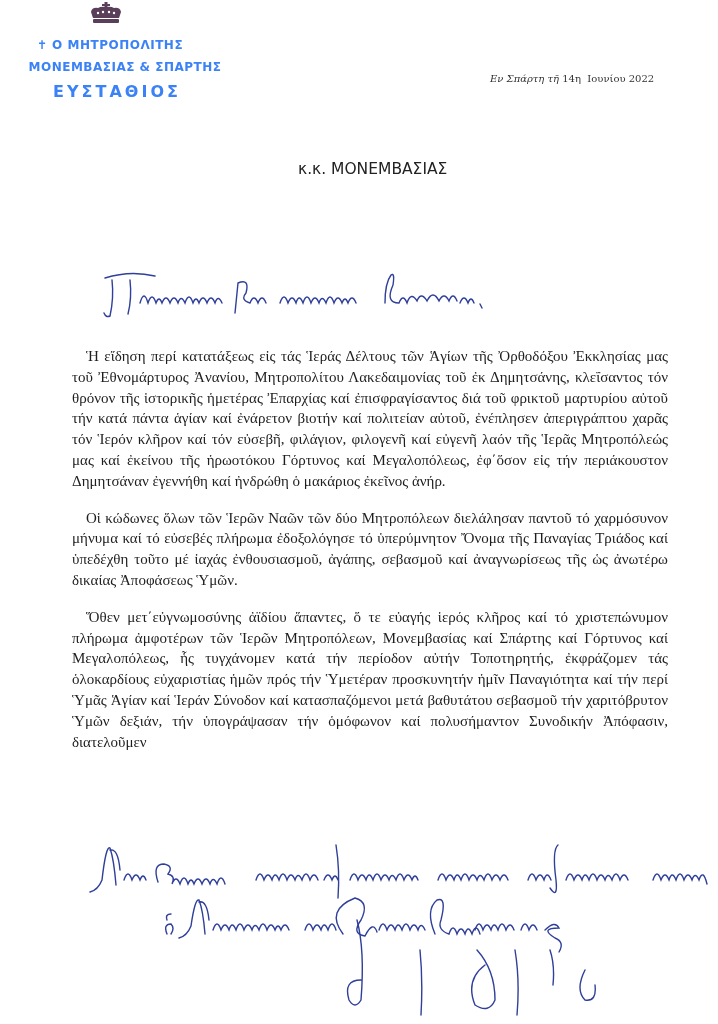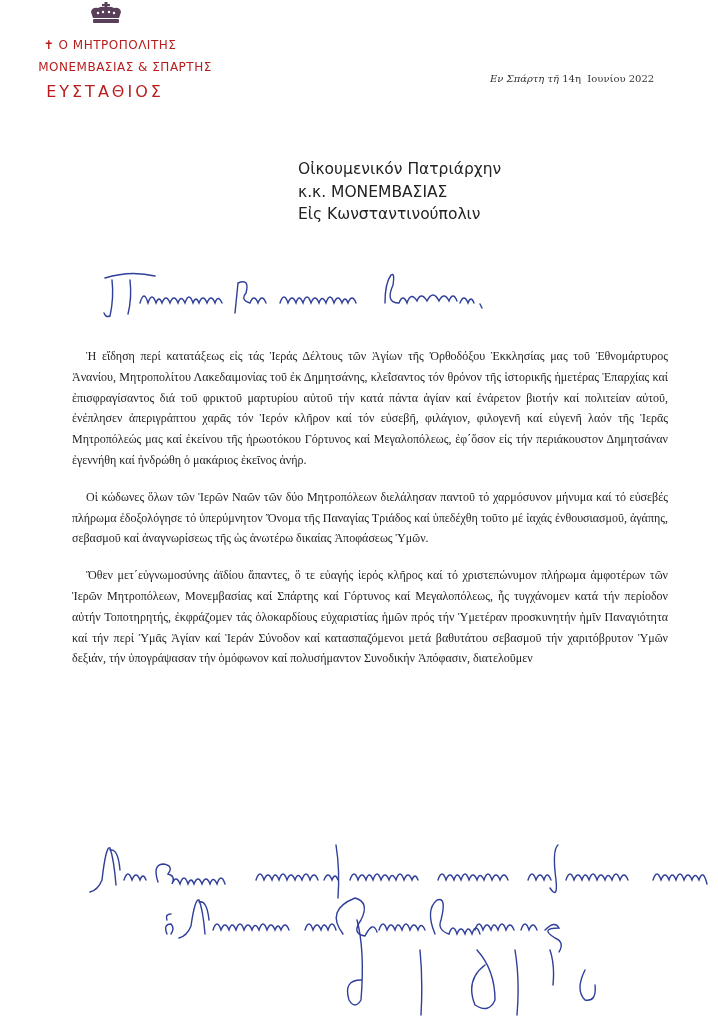--- a/index.html
+++ b/index.html
@@ -2,41 +2,41 @@
 <html><head>
 <meta charset="utf-8">
 <style>
   html, body { margin: 0; padding: 0; }
   body {
     width: 718px; height: 1024px; background: #ffffff; position: relative; overflow: hidden;
     font-family: "DejaVu Serif", serif; color: #1c1c1c;
   }
   .letterhead { position: absolute; left: 0; top: 0; width: 210px; text-align: center; }
   .crown { position: absolute; left: 89px; top: 2px; width: 34px; height: 22px; }
-  .lh-line { position: absolute; left: 0; width: 210px; text-align: center; color: #b91c1c;
-    font-family: "DejaVu Sans", sans-serif; letter-spacing: 0.5px; }
+  .lh-line { position: absolute; left: 0; width: 210px; text-align: center; color: #3b82f6;
+    font-family: "DejaVu Sans", sans-serif; letter-spacing: 0.5px; font-weight: bold; }
   .lh1 { top: 38px; font-size: 12px; left: 5px; }
   .lh2 { top: 60px; font-size: 12px; left: 20px; }
-  .lh3 { top: 82px; font-size: 16px; letter-spacing: 3px; left: 0; }
+  .lh3 { top: 82px; font-size: 16px; letter-spacing: 3px; left: 12px; }
 
   .date { position: absolute; left: 490px; top: 73px; font-size: 10px; font-style: italic; color: #333; }
   .date .upright { font-style: normal; }
 
   .addressee { position: absolute; left: 298px; top: 158px; font-family: "DejaVu Sans", sans-serif;
     font-size: 15.5px; line-height: 22.5px; color: #222; }
   .addressee div { white-space: nowrap; }
 
   .handwriting { position: absolute; color: #2f3f9a; font-family: "DejaVu Serif", serif; font-style: italic; }
   .salutation { left: 100px; top: 268px; width: 560px; height: 55px; }
   .closing1 { left: 88px; top: 840px; width: 630px; height: 60px; }
   .closing2 { left: 165px; top: 890px; width: 480px; height: 130px; }
   .hw-text { position: absolute; left: 0; top: 0; opacity: 0; font-size: 10px; }
 
   .body-text { position: absolute; left: 72px; width: 596px; top: 346px;
-    font-family: "Liberation Serif", serif; font-size: 12px; line-height: 20.8px; color: #1e1e1e;
+    font-family: "Liberation Serif", serif; font-size: 15px; line-height: 20.8px; color: #1e1e1e;
     text-align: justify; }
   .body-text p { margin: 0 0 0 0; text-indent: 14px; }
   .body-text p + p { margin-top: 16px; }
 </style>
 </head>
 <body>
 
 <div class="letterhead">
   <svg class="crown" viewBox="0 0 34 22">
     <g fill="#5a3f5a">
@@ -57,23 +57,21 @@
   <div class="lh-line lh3">ΕΥΣΤΑΘΙΟΣ</div>
 </div>
 
 <div class="date">
   <span>Εν Σπάρτη τῆ</span>
   <span class="upright">14η</span>
   &nbsp;<span class="upright">Ιουνίου 2022</span>
 </div>
 
 <div class="addressee">
-  <div>Οἰκουμενικόν Πατριάρχην</div>
   <div>κ.κ. ΜΟΝΕΜΒΑΣΙΑΣ</div>
-  <div>Εἰς Κωνσταντινούπολιν</div>
 </div>
 
 <div class="handwriting salutation">
   <span class="hw-text">Παναγιώτατε και πάτερ και Δέσποτα,</span>
   <svg width="560" height="55" viewBox="0 0 560 55">
     <g fill="none" stroke="#2f3f9a" stroke-width="1.4" stroke-linecap="round">
       <path d="M5 10 Q30 2 55 8 M12 12 Q14 30 10 48 Q6 50 4 45 M30 12 Q32 30 28 46"></path>
       <path d="M40 35 q4 -14 8 0 q4 -12 8 0 q3 -8 6 0 q4 -10 8 0 q4 -10 8 0 q3 -9 7 0 q4 -12 8 0 q3 -8 6 0 q4 -10 8 0 q4 -10 8 0 q3 -9 7 0"></path>
       <path d="M135 45 L138 15 Q150 10 146 25 Q140 32 150 35 q4 -10 8 0 q4 -10 8 0"></path>
       <path d="M180 35 q4 -12 8 0 q4 -10 8 0 q3 -10 7 0 q4 -12 8 0 q4 -10 8 0 q3 -9 7 0 q4 -12 8 0 q4 -10 8 0 q3 -8 6 0 q4 -10 8 0"></path>

